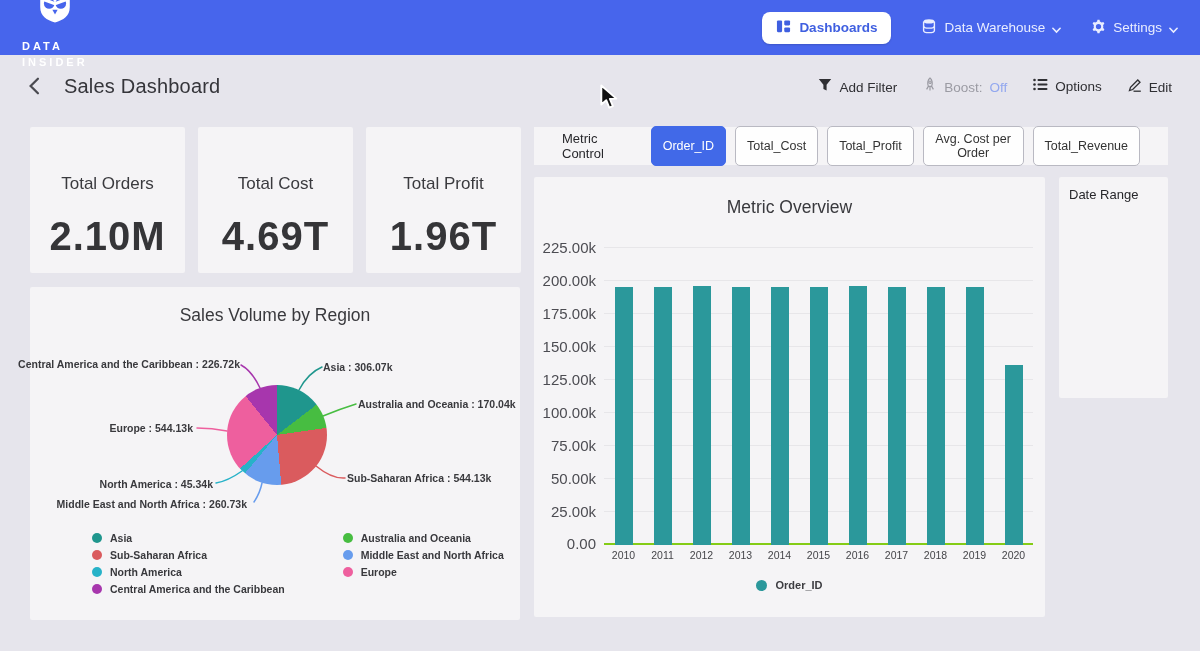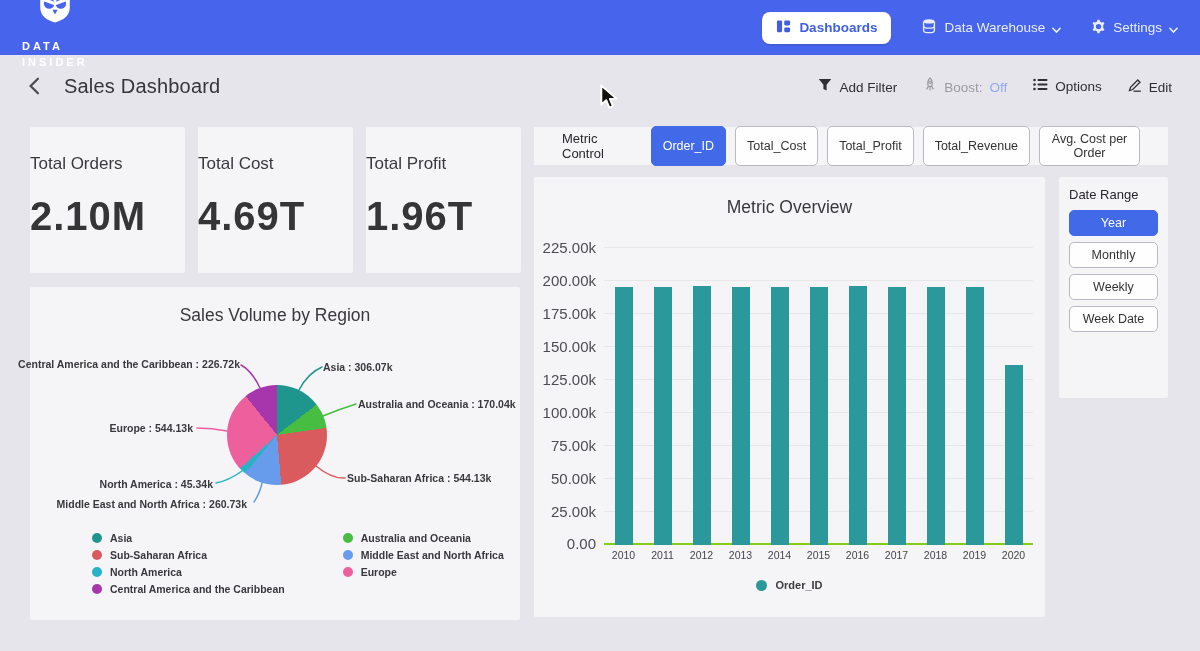--- a/index.html
+++ b/index.html
@@ -28,21 +28,21 @@
   .h-action { display:flex; align-items:flex-end; gap:7px; font-size:13.5px; color:#2f2f33;
               cursor:pointer; }
   .h-action.disabled { color:#9b9ba3; cursor:default; }
   .boost-off { color:#93a8ef; }
 
   
   .card { position:absolute; background:#f5f4f6; border-radius:2px; }
 
   
   .kpi-card { width:155px; height:146px; display:flex; flex-direction:column;
-              align-items:flex-start; padding-top:27px; gap:20px; }
+              align-items:center; padding-top:47px; gap:20px; }
   .kpi-label { font-size:17px; color:#3a3a3e; }
   .kpi-value { font-size:40px; font-weight:bold; color:#353538; letter-spacing:1px; }
 
   
   .metric-bar { position:absolute; left:534px; top:127px; width:634px; height:38px;
                 background:#f5f4f6; display:flex; align-items:center; gap:9px; padding:0 28px; }
   .metric-label { font-size:13px; color:#27272b; margin-right:4px; }
   .pill-btn { font-family:inherit; font-size:12.5px; color:#333; background:#fefefe;
               border:1px solid #b9b9c2; border-radius:5px; padding:5px 11px; cursor:pointer; }
   .pill-btn.selected { background:#4169e8; border-color:#4169e8; color:#fff; }
@@ -220,22 +220,22 @@
   <div class="kpi-label">Total Profit</div>
   <div class="kpi-value">1.96T</div>
 </div>
 
 <div class="metric-bar">
   <span class="metric-label">Metric Control</span>
   <span id="metric-options" style="display:flex; gap:9px;">
       <button class="pill-btn selected">Order_ID</button>
       <button class="pill-btn">Total_Cost</button>
       <button class="pill-btn">Total_Profit</button>
+      <button class="pill-btn">Avg. Cost per Order</button>
       <button class="pill-btn">Total_Revenue</button>
-      <button class="pill-btn">Avg. Cost per Order</button>
     </span>
 </div>
 
 <div class="card chart-card">
   <div class="bc-title">Metric Overview</div>
   <div class="bc-plot" id="bar-plot">
       <div class="gridline zero" style="bottom: 0%;">
         <span class="ytick">0.00</span>
       </div>
       <div class="gridline" style="bottom: 11.1111%;">
@@ -315,26 +315,20 @@
       <div class="xlabel">2020</div>
     </div>
   <div class="bc-legend" id="bar-legend">
       <span class="legend-dot" style="background: rgb(43, 152, 155);"></span>
       <span class="bc-legend-label">Order_ID</span>
     </div>
 </div>
 
 <div class="card dr-card">
   <div class="dr-label">Date Range</div>
-  <div id="dr-options">
-      <button class="dr-btn selected">Year</button>
-      <button class="dr-btn">Monthly</button>
-      <button class="dr-btn">Weekly</button>
-      <button class="dr-btn">Week Date</button>
-    </div>
 </div>
 
 <div class="card pie-card">
   <div class="pie-title">Sales Volume by Region</div>
   <svg class="pie-lines" id="pie-lines" width="490" height="333">
       <path d="M269,103 Q278,86 292,80" fill="none" stroke="#1f968d" stroke-width="1.5" stroke-linecap="round"></path>
       <path d="M293,129 Q310,122 326,117" fill="none" stroke="#47bd41" stroke-width="1.5" stroke-linecap="round"></path>
       <path d="M286,179 Q302,192 315,191" fill="none" stroke="#da5b5e" stroke-width="1.5" stroke-linecap="round"></path>
       <path d="M232,196 Q230,206 224,215" fill="none" stroke="#679ced" stroke-width="1.5" stroke-linecap="round"></path>
       <path d="M212,184 Q198,194 186,196" fill="none" stroke="#27b2c8" stroke-width="1.5" stroke-linecap="round"></path>

